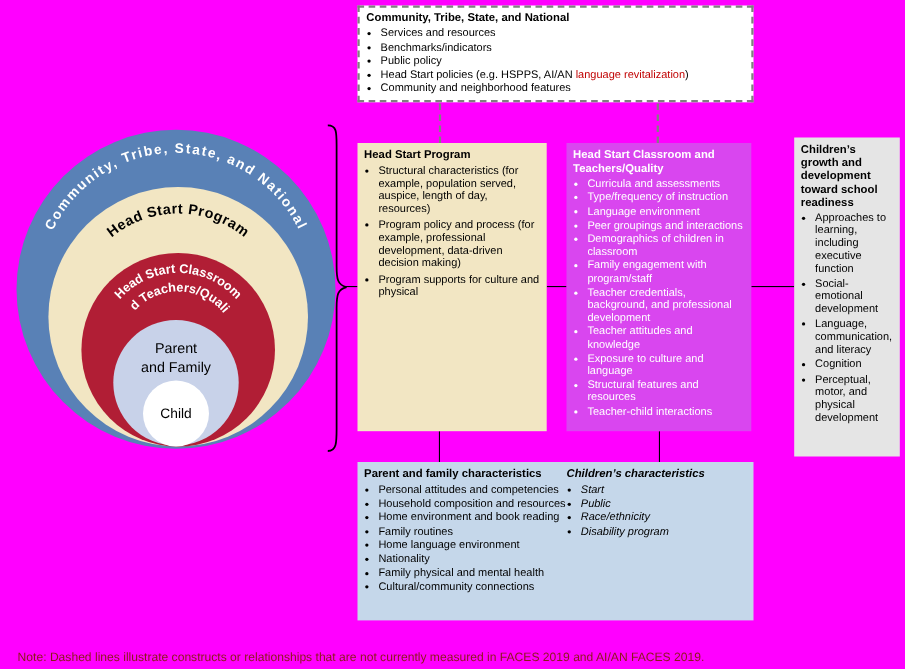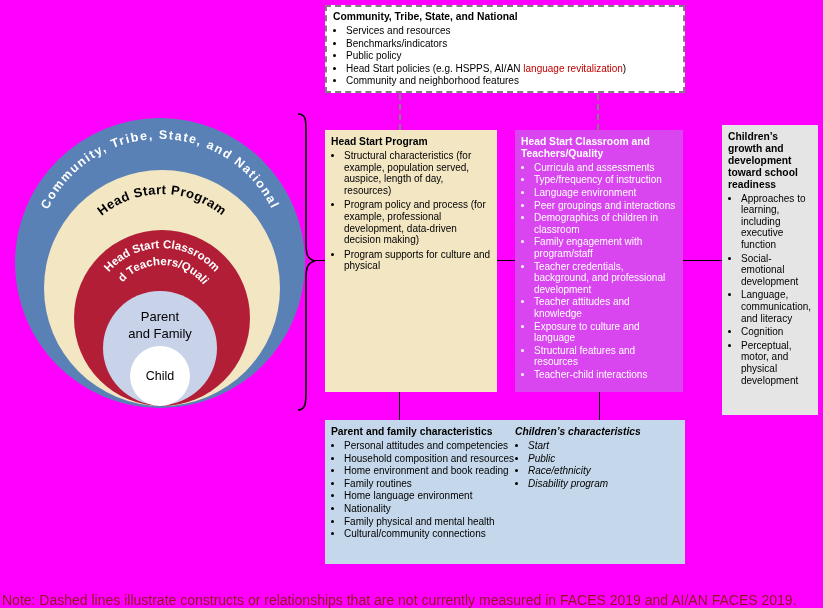--- a/index.html
+++ b/index.html
@@ -25,21 +25,21 @@
   #box-family .col-left{width:184px;}
   #box-family .col-right{flex:1;font-style:italic;}
 
   .hl{color:#C00000;text-align:center;}
 
   .line{position:absolute;}
   .vline{border-left:1.5px solid #000;width:0;}
   .hline{border-top:1.5px solid #000;height:0;}
   .vdash{border-left:2px dashed #808080;width:0;}
 
-  #note{position:absolute;left:2px;top:592px;font-size:14px;color:#8B1A1A;}
+  #note{position:absolute;left:16px;top:592px;font-size:11px;color:#8B1A1A;}
 </style>
 </head>
 <body>
 
 <div>
 
   <svg style="position:absolute;left:10px;top:108px" width="300" height="310" viewBox="0 0 300 310">
     <defs>
       <path id="arc-outer" d="M 33.5 197.4 A 124 124 0 1 1 266.5 197.4"></path>
       <path id="arc-program" d="M 63.7 147.8 A 94 94 0 0 1 240.3 147.8"></path>

